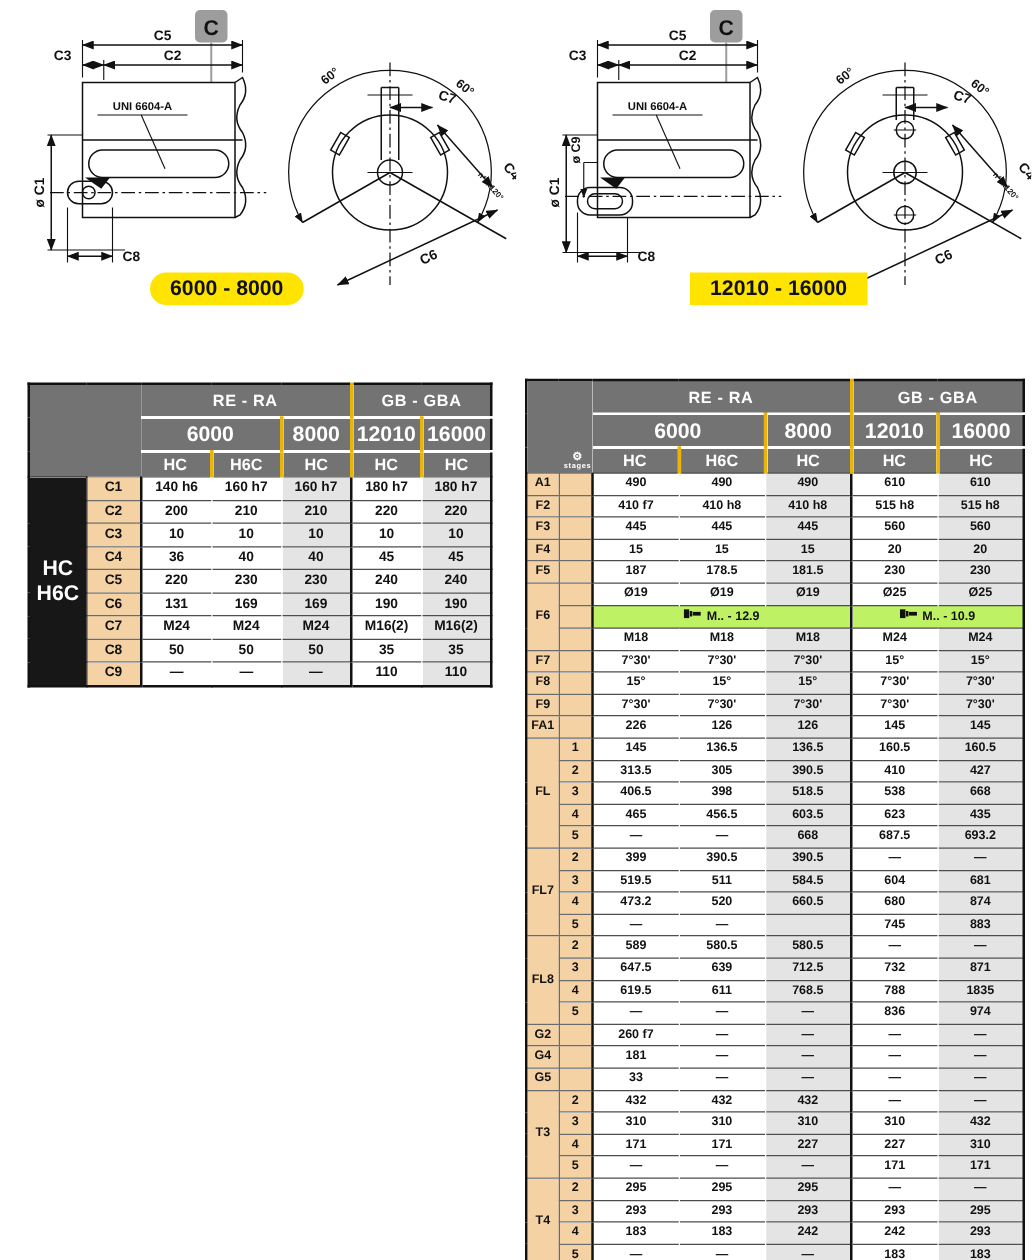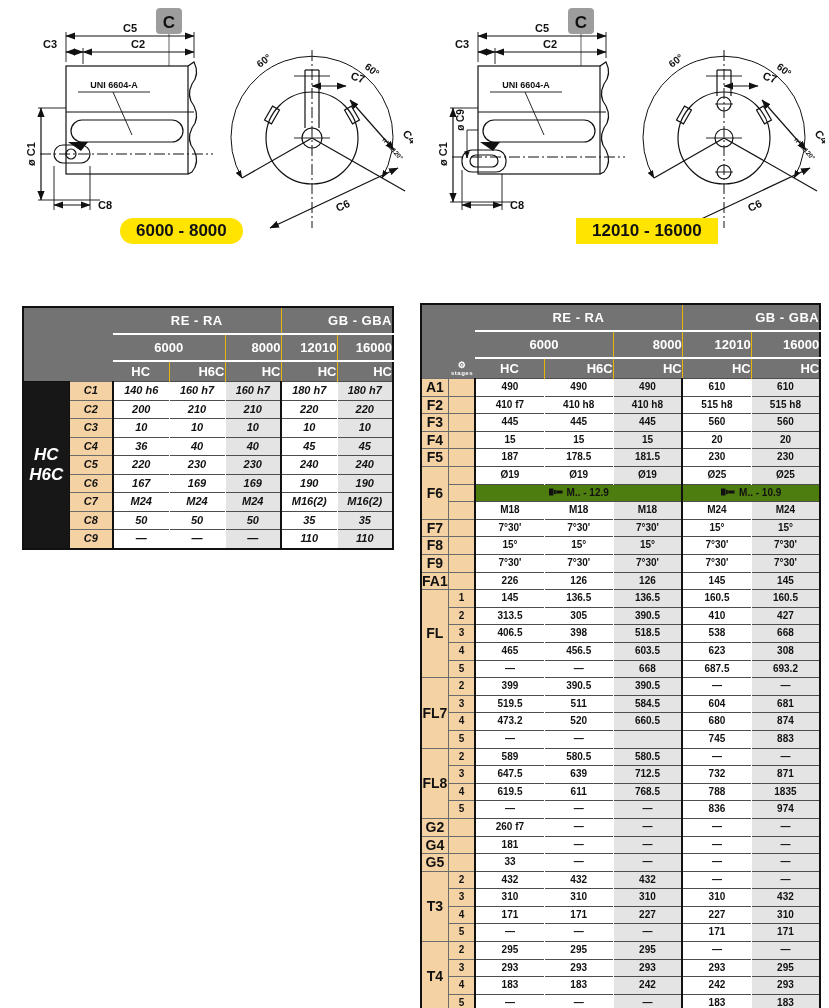--- a/index.html
+++ b/index.html
@@ -8,44 +8,44 @@
   
   .draw-wrap{position:absolute;top:2px;width:405px;height:300px;}
   .draw-wrap svg text{font-family:"Liberation Sans",sans-serif;font-weight:bold;fill:#111;}
   .caption{position:absolute;top:216px;background:#ffe400;color:#111;font-weight:bold;
            font-size:17px;padding:3px 16px;white-space:nowrap;}
   
   table.spec{position:absolute;border-collapse:collapse;table-layout:fixed;
              border:2px solid #111;background:#fff;}
   .spec th{background:#737373;color:#fff;font-weight:bold;text-align:center;padding:0;overflow:hidden;}
   .spec .h1 th{height:25px;font-size:13px;letter-spacing:.5px;}
-  .spec .h2 th{height:25px;font-size:13px;}
+  .spec .h2 th{height:25px;font-size:17px;}
   .spec .h3 th{height:19px;font-size:13px;}
   .spec .h2 th,.spec .h3 th{border-top:2px solid #fff;}
-  .spec th.wsep{border-left:1px solid #eab308;text-align:right;}
+  .spec th.wsep{border-left:3px solid #eab308;}
   .spec th.corner{position:relative;border-top:none;}
   .stages{position:absolute;left:28px;bottom:1px;width:24px;display:flex;flex-direction:column;
           align-items:center;color:#fff;font-size:6px;line-height:1.1;}
   .gear{font-size:9px;line-height:1;}
   .spec td{text-align:center;font-weight:bold;padding:0;border-top:1px solid #4d4d4d;
            white-space:nowrap;overflow:hidden;}
-  .left td{height:17.5px;line-height:17.5px;font-size:11px;font-style:italic;}
+  .left td{height:17.5px;line-height:17.5px;font-size:11px;}
   .right td{height:16.6px;line-height:16.6px;font-size:10px;}
   td.c-w{background:#fff;}
   td.c-g{background:#e4e4e4;}
   td.val{border-left:1px solid #fff;}
   td.c0{border-left:2px solid #111 !important;}
   td.gbsep{border-left:2px solid #111 !important;}
   td.rlab,td.glab,td.stage{background:#f5d2a4;border:1px solid #6b6b6b;}
   td.rlab{font-size:11px;}
-  td.glab{font-size:14px;}
+  td.glab{font-size:10px;}
   td.stage{font-size:10px;}
   td.side{background:#171717;color:#fff;font-size:17px;line-height:1.15;border:1px solid #111;
           vertical-align:middle;}
-  td.spanc{background:#4d7c0f;}
+  td.spanc{background:#bef264;}
   .bolt{display:inline-block;vertical-align:middle;margin-right:4px;}
 </style>
 </head>
 <body>
 
 <div class="page">
 
   <div class="draw-wrap" style="left:8px;">
     <svg viewBox="0 0 405 260" width="405" height="260">
       <defs>
@@ -199,21 +199,21 @@
           <line x1="50" y1="212" x2="178" y2="152" marker-start="url(#aB)" marker-end="url(#aB)"></line>
         </g>
         <text x="40" y="52" font-size="10" transform="rotate(-38 40 52)">60°</text>
         <text x="144" y="52" font-size="10" transform="rotate(38 144 52)">60°</text>
         <text x="130" y="63" font-size="11" transform="rotate(18 130 63)">C7</text>
         <text x="182" y="118" font-size="11" transform="rotate(49 182 118)">C4</text>
         <text x="162" y="124" font-size="6.5" transform="rotate(49 162 124)">n°2x120°</text>
         <text x="118" y="196" font-size="11" transform="rotate(-25 118 196)">C6</text>
       </g>
     </svg>
-    <div class="caption" style="left:156px;">12010 - 16000</div>
+    <div class="caption" style="left:132px;">12010 - 16000</div>
   </div>
 
   <table class="spec left" style="left:22px;top:306px;">
     <colgroup>
       <col style="width:46px">
         <col style="width:44px">
       <col style="width:56px">
         <col style="width:56px">
         <col style="width:56px">
         <col style="width:56px">
@@ -279,21 +279,21 @@
         <tr>
           <td class="rlab">C5</td>
           <td class="val c-w c0">220</td>
           <td class="val c-w">230</td>
           <td class="val c-g">230</td>
           <td class="val c-w gbsep">240</td>
           <td class="val c-g">240</td>
         </tr>
         <tr>
           <td class="rlab">C6</td>
-          <td class="val c-w c0">167</td>
+          <td class="val c-w c0">131</td>
           <td class="val c-w">169</td>
           <td class="val c-g">169</td>
           <td class="val c-w gbsep">190</td>
           <td class="val c-g">190</td>
         </tr>
         <tr>
           <td class="rlab">C7</td>
           <td class="val c-w c0">M24</td>
           <td class="val c-w">M24</td>
           <td class="val c-g">M24</td>
@@ -494,21 +494,21 @@
           <td class="val c-g">518.5</td>
           <td class="val c-w gbsep">538</td>
           <td class="val c-g">668</td>
         </tr>
         <tr>
           <td class="stage">4</td>
           <td class="val c-w c0">465</td>
           <td class="val c-w">456.5</td>
           <td class="val c-g">603.5</td>
           <td class="val c-w gbsep">623</td>
-          <td class="val c-g">308</td>
+          <td class="val c-g">435</td>
         </tr>
         <tr>
           <td class="stage">5</td>
           <td class="val c-w c0">—</td>
           <td class="val c-w">—</td>
           <td class="val c-g">668</td>
           <td class="val c-w gbsep">687.5</td>
           <td class="val c-g">693.2</td>
         </tr>
         <tr>

